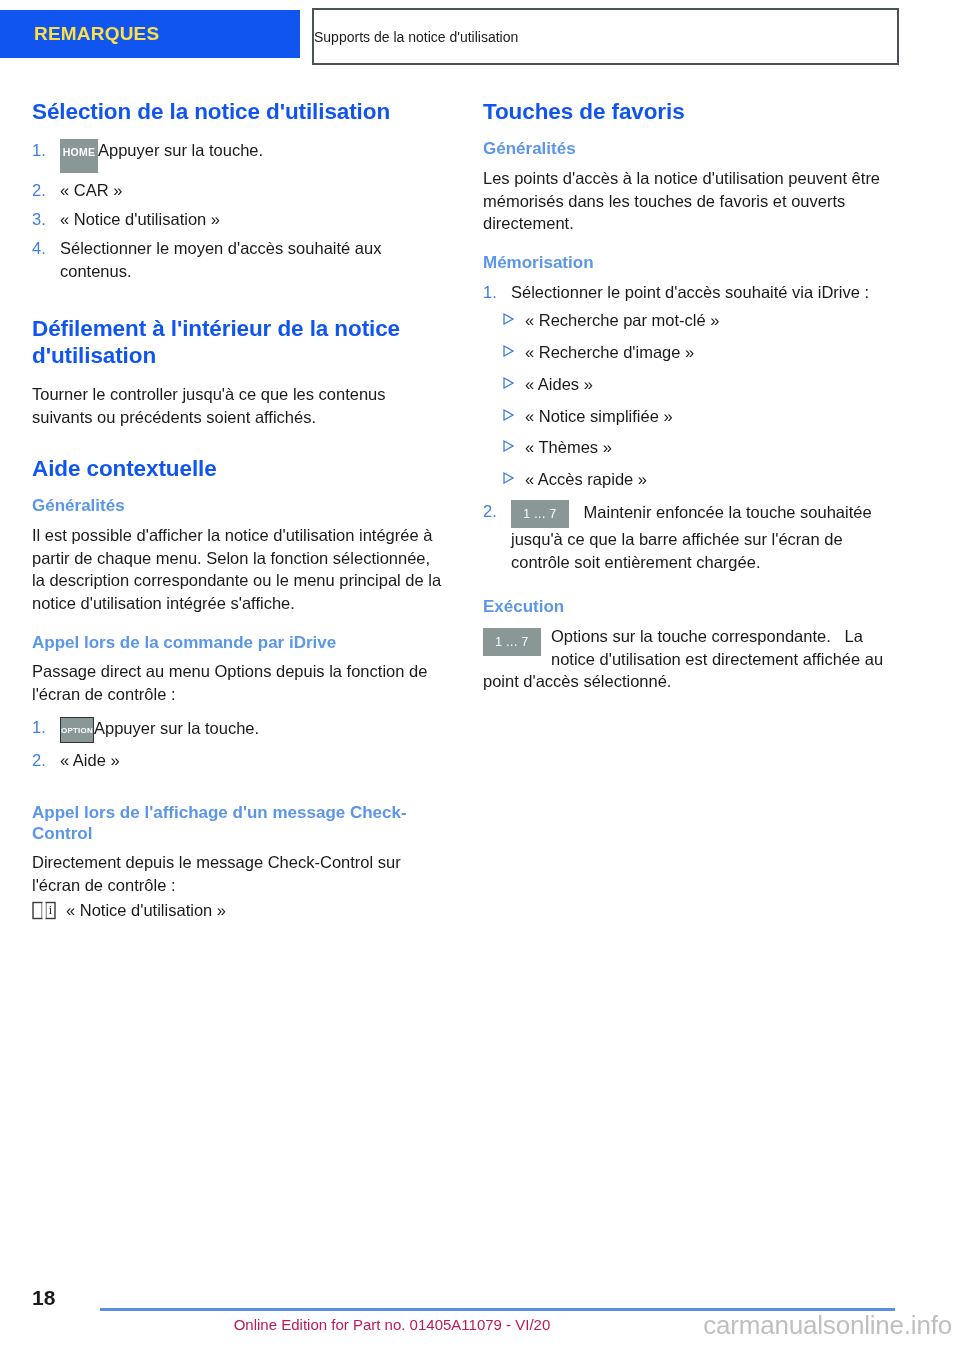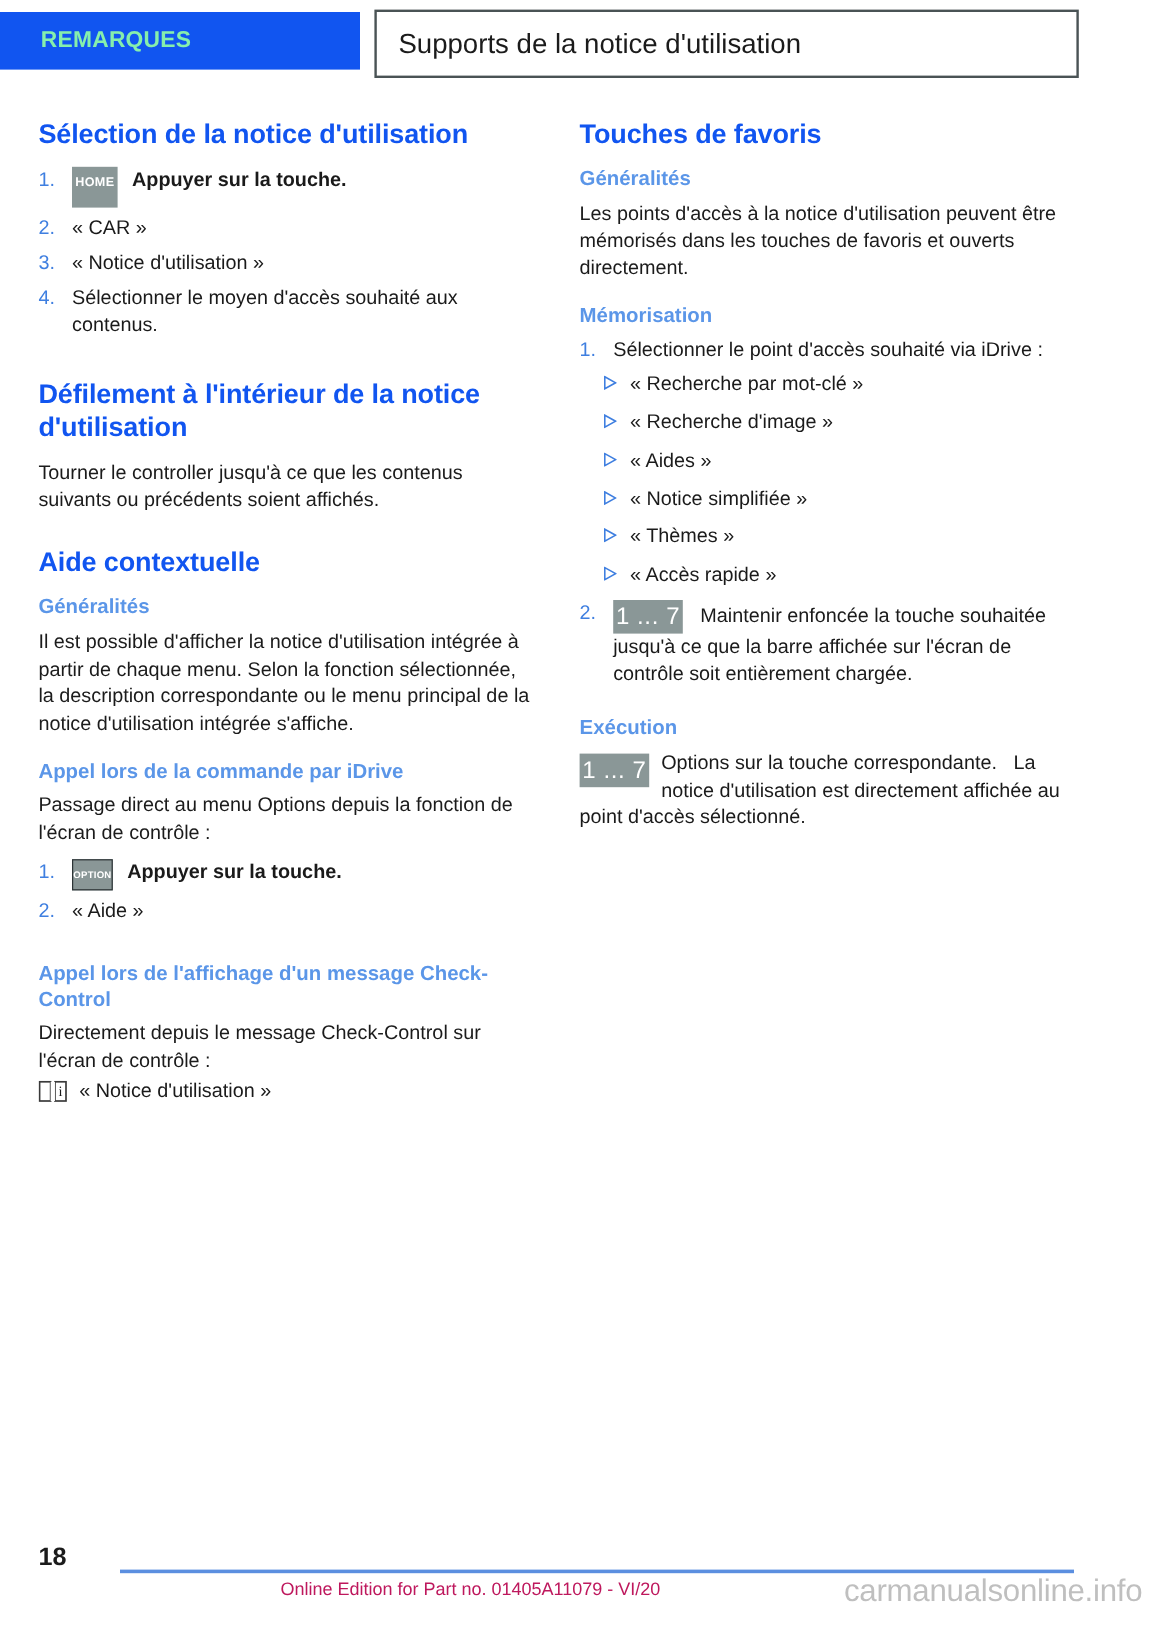--- a/index.html
+++ b/index.html
@@ -26,41 +26,40 @@
   .header-tab {
     position: absolute;
     left: 0; top: 10px;
     width: 300px;
     height: 48px;
     background: #1155f0;
     display: flex;
     align-items: center;
   }
   .header-tab-label {
-    color: #86efac;
+    color: #fde047;
     font-size: 19px;
     font-weight: bold;
     letter-spacing: 0.2px;
     padding-left: 34px;
     text-align: center;
   }
   .header-box {
     position: absolute;
     left: 312px; top: 8px;
     width: 583px;
     height: 53px;
     border: 2px solid #4a5355;
     background: #ffffff;
     display: flex;
     align-items: center;
   }
   .header-box-label {
-    font-size: 23px;
+    font-size: 14px;
     color: #1b1b1b;
-    padding-left: 18px;
   }
 
   
   .col {
     position: absolute;
     top: 98px;
     width: 413px;
   }
   .col-left  { left: 32px; }
   .col-right { left: 483px; }
@@ -158,34 +157,32 @@
   .keyicon.option {
     width: 34px; height: 26px;
     line-height: 26px;
     font-size: 8px;
     letter-spacing: 0.2px;
     border: 1.5px solid #2c3436;
   }
   .keyicon.fav {
     width: 58px; height: 28px;
     line-height: 28px;
-    font-size: 20px;
+    font-size: 12px;
     font-weight: normal;
     letter-spacing: 0.5px;
   }
 
   .step-icon-row {
     display: flex;
     align-items: flex-start;
   }
   .step-icon-row .inline-txt {
-    margin-left: 12px;
     font-size: 16.5px;
     line-height: 1.38;
-    font-weight: bold;
   }
 
   
   .book-line {
     display: flex;
     align-items: center;
     font-size: 16.5px;
     margin-top: 4px;
   }
   .book-icon {

